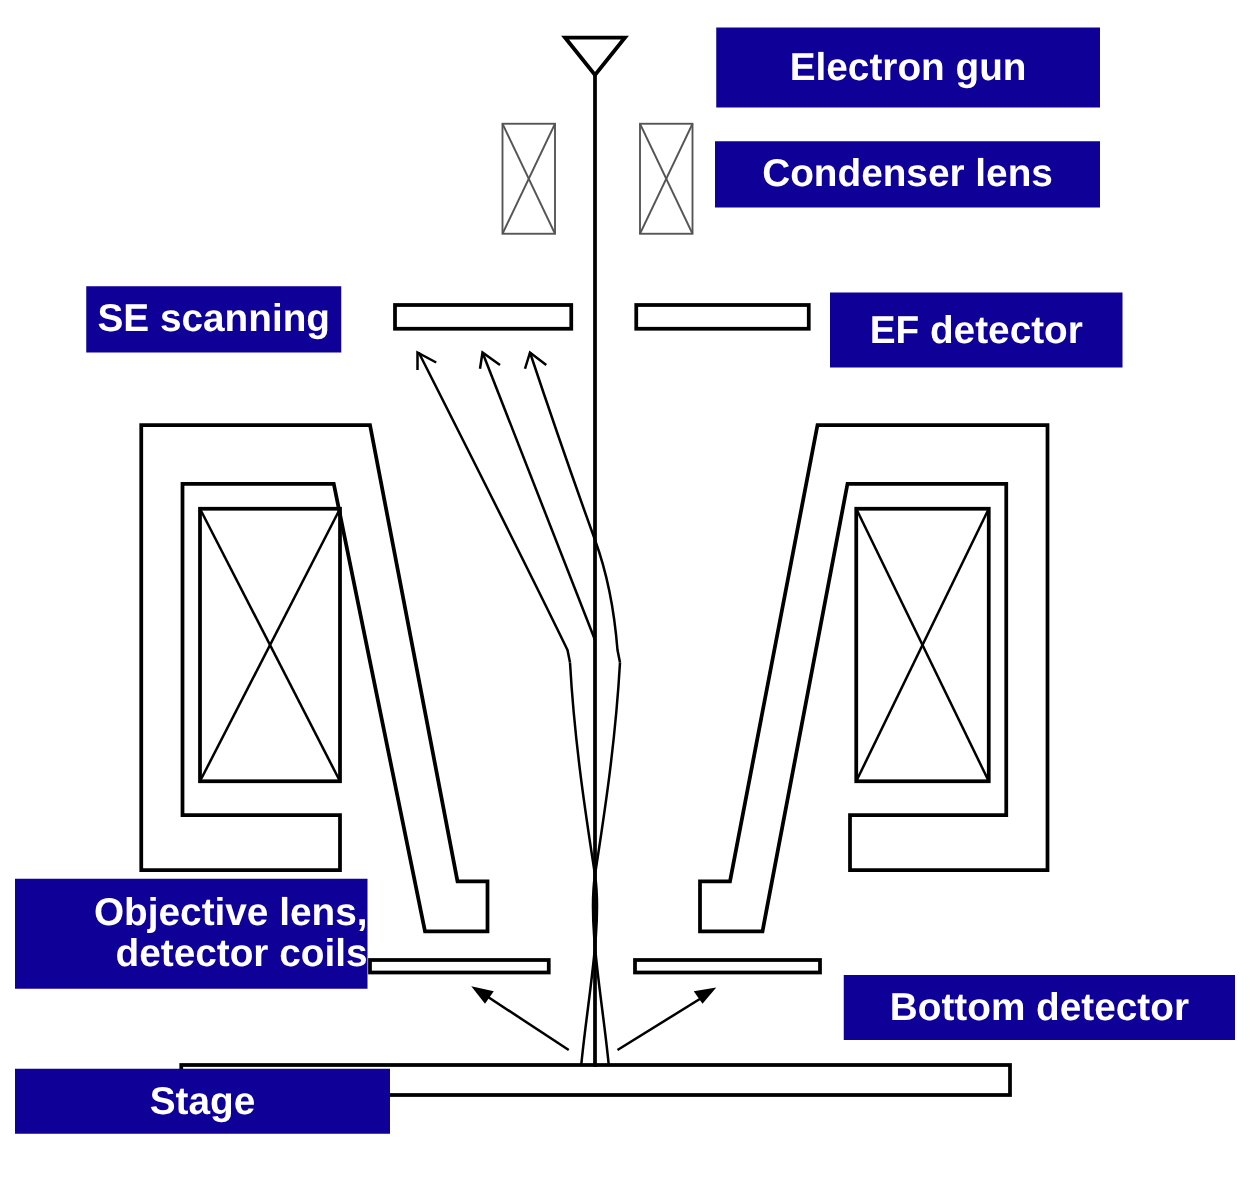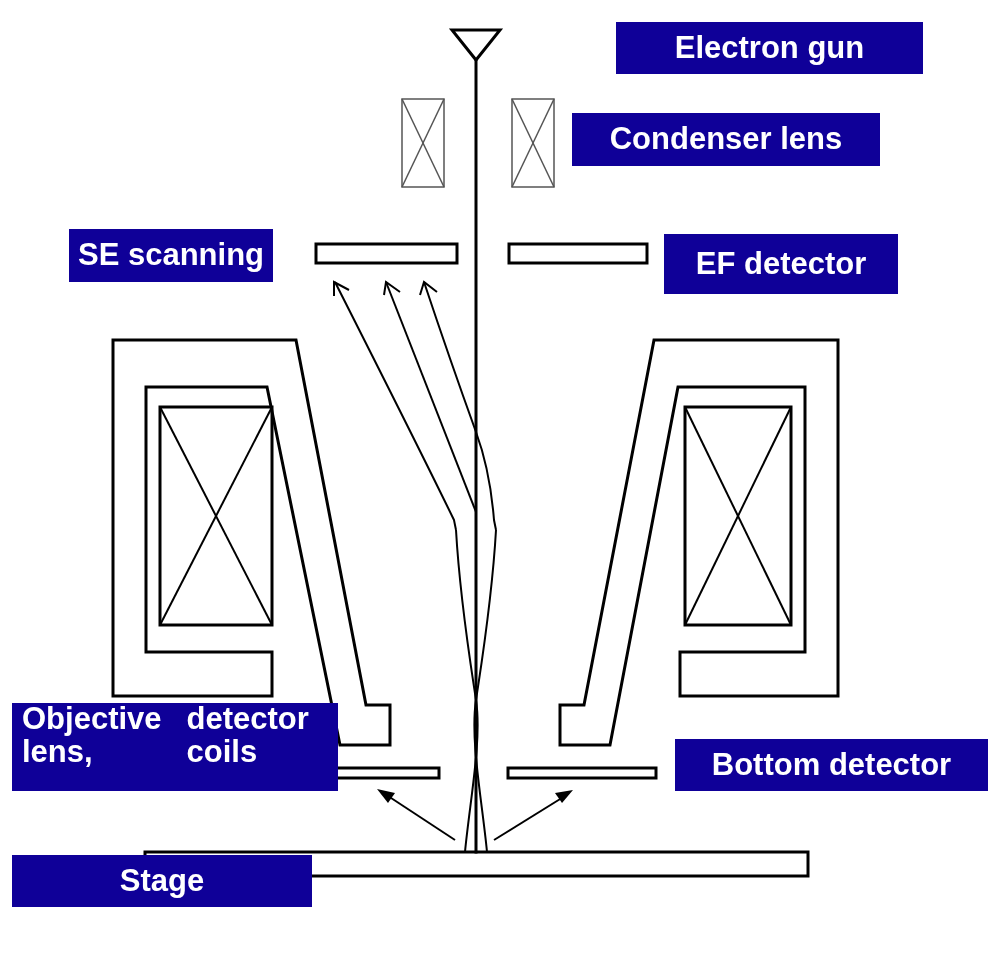--- a/index.html
+++ b/index.html
@@ -76,22 +76,22 @@
   <polyline class="thin" points="334,296 334,282 349,290"></polyline>
   <polyline class="thin" points="384,295 386,282 400,292"></polyline>
   <polyline class="thin" points="420,295 424,282 437,292"></polyline>
 
   <line class="thin" x1="455" y1="840" x2="385" y2="794"></line>
   <polygon points="377,789 395,793 388,803" fill="#000"></polygon>
   <line class="thin" x1="494" y1="840" x2="565" y2="796"></line>
   <polygon points="573,790 555,793 562,803" fill="#000"></polygon>
 </svg>
 
-<div class="label" style="left:573px; top:22px; width:307px; height:52px;margin-left:43px;">Electron gun</div>
+<div class="label" style="left:573px; top:22px; width:307px; height:64px;">Electron gun</div>
 <div class="label" style="left:572px; top:113px; width:308px; height:53px;">Condenser lens</div>
 <div class="label" style="left:69px; top:229px; width:204px; height:53px;">SE scanning</div>
 <div class="label" style="left:664px; top:234px; width:234px; height:60px;">EF detector</div>
-<div class="label left-align" style="left:12px; top:703px; width:326px; height:88px; flex-direction:row; align-items:flex-start; justify-content:center;">
+<div class="label left-align" style="left:12px; top:703px; width:282px; height:88px; flex-direction:column; align-items:flex-end; justify-content:center;">
   <span>Objective lens,</span>
   <span>detector coils</span>
 </div>
-<div class="label" style="left:675px; top:739px; width:313px; height:52px;">Bottom detector</div>
+<div class="label" style="left:675px; top:780px; width:313px; height:52px;">Bottom detector</div>
 <div class="label" style="left:12px; top:855px; width:300px; height:52px;">Stage</div>
 
 </body></html>

